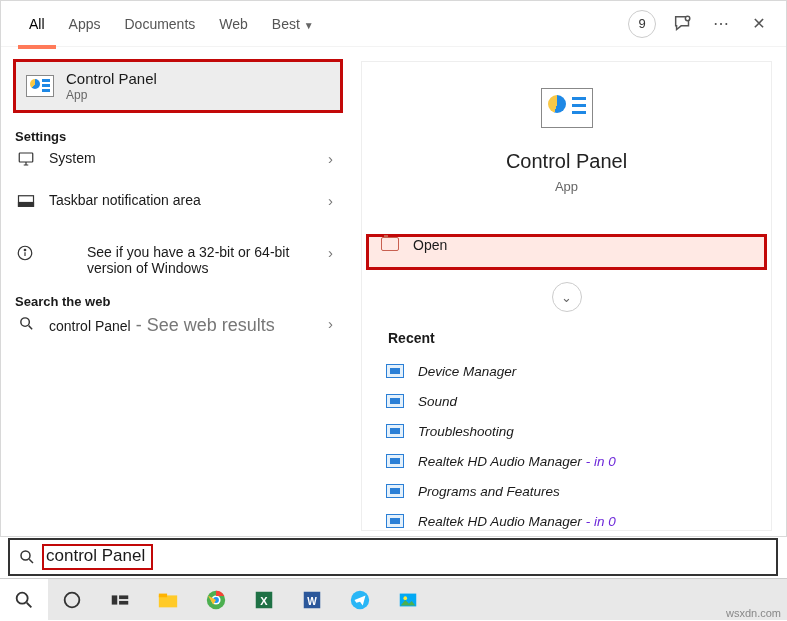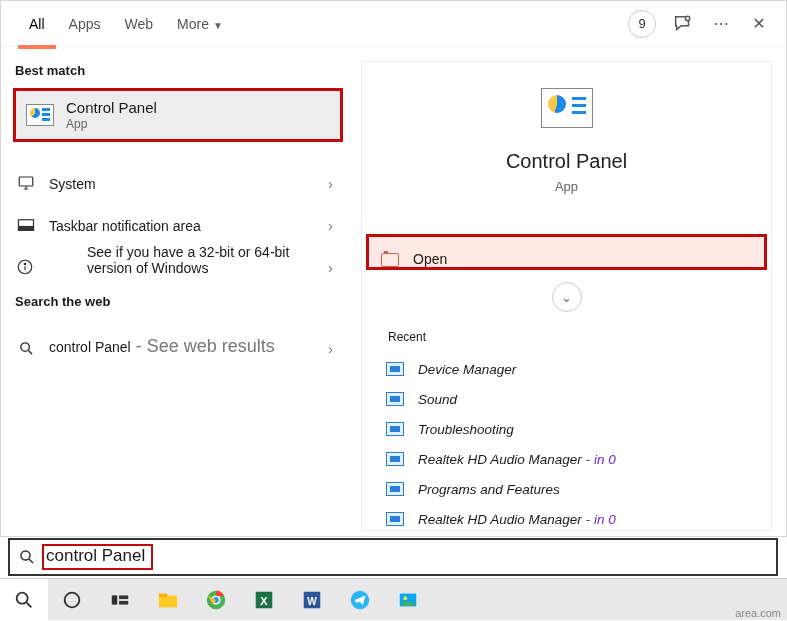--- a/index.html
+++ b/index.html
@@ -21,38 +21,38 @@
   .right { flex: 1; padding: 14px 14px 0 10px; }
   .section-hdr { font-weight: 600; font-size: 13px; padding: 8px 14px 6px; }
   
   .best-match-item { margin: 4px 8px 8px 12px; height: 54px; border: 3px solid #c20808; background: #ededed; display: flex; align-items: center; padding: 0 10px; cursor: pointer; }
   .cp-thumb { width: 28px; height: 22px; border: 1px solid #888; background: #fff; position: relative; margin-right: 12px; flex-shrink:0;}
   .cp-thumb::before { content:""; position:absolute; left:3px; top:3px; width:10px; height:10px; border-radius:50%; background: conic-gradient(#1e88e5 0 60%, #f9c846 60% 100%); }
   .cp-thumb::after { content:""; position:absolute; right:3px; top:3px; width:8px; height:3px; background:#1e88e5; box-shadow:0 5px 0 #1e88e5, 0 10px 0 #1e88e5; }
   .bm-text .title { font-size: 15px; font-weight: 500; }
   .bm-text .sub { font-size: 12px; color: #666; margin-top: 1px; }
   
-  .row { height: 42px; display: flex; align-items: flex-end; padding: 0 14px; cursor: pointer; position: relative; }
+  .row { height: 42px; display: flex; align-items: flex-start; padding: 0 14px; cursor: pointer; position: relative; }
   .row .chevr { position:absolute; right:18px; color:#777; font-size:15px; }
   .row .icon { width: 22px; display:flex; justify-content:center; margin-right: 12px; color:#333; }
   .row.wrap { height:auto; padding-top:10px; padding-bottom:10px;gap:40px; }
   .row .txt .sub2 { color:#777; font-size:18px; }
   
   .preview { background:#fff; border:1px solid #eee; height: 470px; position:relative; padding-top: 26px; }
   .big-icon-wrap { display:flex; justify-content:center; }
   .big-icon { width:52px; height:40px; border:1px solid #888; background:#fff; position:relative; }
   .big-icon::before { content:""; position:absolute; left:6px; top:6px; width:18px; height:18px; border-radius:50%; background: conic-gradient(#1e88e5 0 55%, #f9c846 55% 100%); }
   .big-icon::after { content:""; position:absolute; right:6px; top:8px; width:14px; height:3px; background:#1e88e5; box-shadow:0 7px 0 #1e88e5, 0 14px 0 #1e88e5; }
   .app-title { text-align:center; font-size:20px; margin-top:22px; color:#222; }
   .app-sub { text-align:center; font-size:13px; color:#666; margin-top:6px; }
-  .open-row { margin: 40px 4px 0 4px; height:36px; border:3px solid #c20808; background:#ffe9e4; display:flex; align-items:flex-end; padding:0 12px; cursor:pointer; }
+  .open-row { margin: 40px 4px 0 4px; height:36px; border:3px solid #c20808; background:#ffe9e4; display:flex; align-items:flex-start; padding:0 12px; cursor:pointer; }
   .open-row .oicon { width:18px; height:14px; border:1.5px solid #c86050; border-radius:2px; margin-right:14px; position:relative;}
   .open-row .oicon::after{content:"";position:absolute;top:-3px;left:2px;width:4px;height:2px;background:#c86050;}
   .expand-circle { width:30px;height:30px;border:1px solid #ccc;border-radius:50%;display:flex;align-items:center;justify-content:center;color:#666;margin:12px auto 0;cursor:pointer;font-size:13px;}
-  .recent-hdr { font-weight:400; font-size:12px; padding: 18px 0 10px 26px; }
+  .recent-hdr { font-weight:700; font-size:14px; padding: 18px 0 10px 26px; }
   .recent-row { display:flex; align-items:center; height:30px; padding-left:24px; font-size:13.5px; cursor:pointer;font-style:italic;}
   .recent-row .ricon { width:18px;height:14px;border:1px solid #2a7fd6;background:#e3f0fb;margin-right:14px;position:relative;flex-shrink:0;}
   .recent-row .ricon::after{content:"";position:absolute;inset:3px;background:#2a7fd6;}
   .recent-row .suffix { color:#6d28d9; margin-left:4px;}
   
   .searchbar { position:absolute; left:8px; top:538px; width:770px; height:38px; border:2px solid #333; background:#fff; display:flex; align-items:center;}
   .searchbar .sicon { width:34px; display:flex; justify-content:center; color:#333; font-size:17px;}
   .search-highlight { border:2px solid #c20808; padding:0 6px 2px 2px; font-size:17px; display:inline-block; margin-left:-2px;}
   
   .taskbar { position:absolute; left:0; top:578px; width:787px; height:42px; background:#e8e8e8; border-top:1px solid #ccc; display:flex; align-items:center;}
@@ -61,48 +61,49 @@
   .tb-btn svg,.tb-btn .glyph{ width:22px;height:22px; }
   .watermark { position:absolute; right:6px; bottom:2px; font-size:11px; color:#888; }
 </style>
 </head>
 <body>
 
 <div class="panel">
   <div class="tabs">
     <div class="tab active">All</div>
     <div class="tab">Apps</div>
+    <div class="tab">Documents</div>
     <div class="tab">Web</div>
-    <div class="tab"><span>More</span><span class="chev">▼</span></div>
+    <div class="tab"><span>Best</span><span class="chev">▼</span></div>
     <div class="spacer"></div>
     <div class="header-right">
       <div class="badge-9">9</div>
       <div class="hdr-icon">
         <svg viewBox="0 0 24 24" fill="none" stroke="currentColor" stroke-width="1.6">
             <path d="M4 4h14v10H10l-5 4v-4H4z"></path>
             <circle cx="17" cy="6" r="2.4" fill="#fff"></circle>
           </svg>
       </div>
       <div class="hdr-icon">⋯</div>
       <div class="hdr-icon">✕</div>
     </div>
   </div>
   <div class="orange-underline"></div>
 
   <div class="body">
     <div class="left">
-      <div class="section-hdr">Best match</div>
       <div class="best-match-item">
         <div class="cp-thumb"></div>
         <div class="bm-text">
           <div class="title">Control Panel</div>
           <div class="sub">App</div>
         </div>
       </div>
 
+      <div class="section-hdr">Settings</div>
       <div class="row">
         <span class="icon">
             <svg viewBox="0 0 24 24" width="18" height="18" fill="none" stroke="#333" stroke-width="1.6">
               <rect x="3" y="4" width="18" height="12" rx="1"></rect>
               <path d="M9 20h6M12 16v4"></path>
             </svg>
           </span>
         <span>System</span>
         <span class="chevr">›</span>
       </div>
@@ -253,13 +254,13 @@
     </div>
   <div class="tb-btn">
       <svg viewBox="0 0 24 24" width="20" height="20">
         <rect x="3" y="5" width="18" height="14" fill="#03a9f4"></rect>
         <circle cx="9" cy="10" r="2" fill="#ffeb3b"></circle>
         <path d="M4 18l5-6 4 4 3-3 4 5z" fill="#4caf50"></path>
       </svg>
     </div>
 </div>
 
-<div class="watermark">area.com</div>
+<div class="watermark">wsxdn.com</div>
 
 </body></html>

